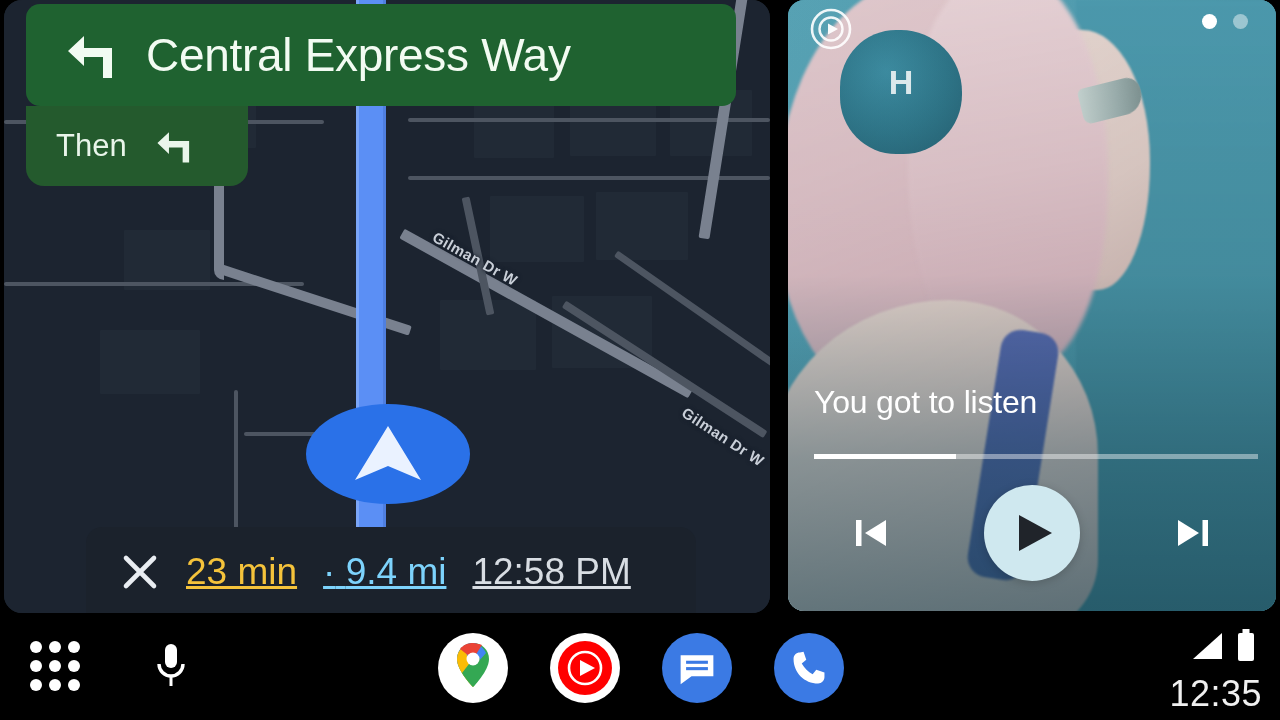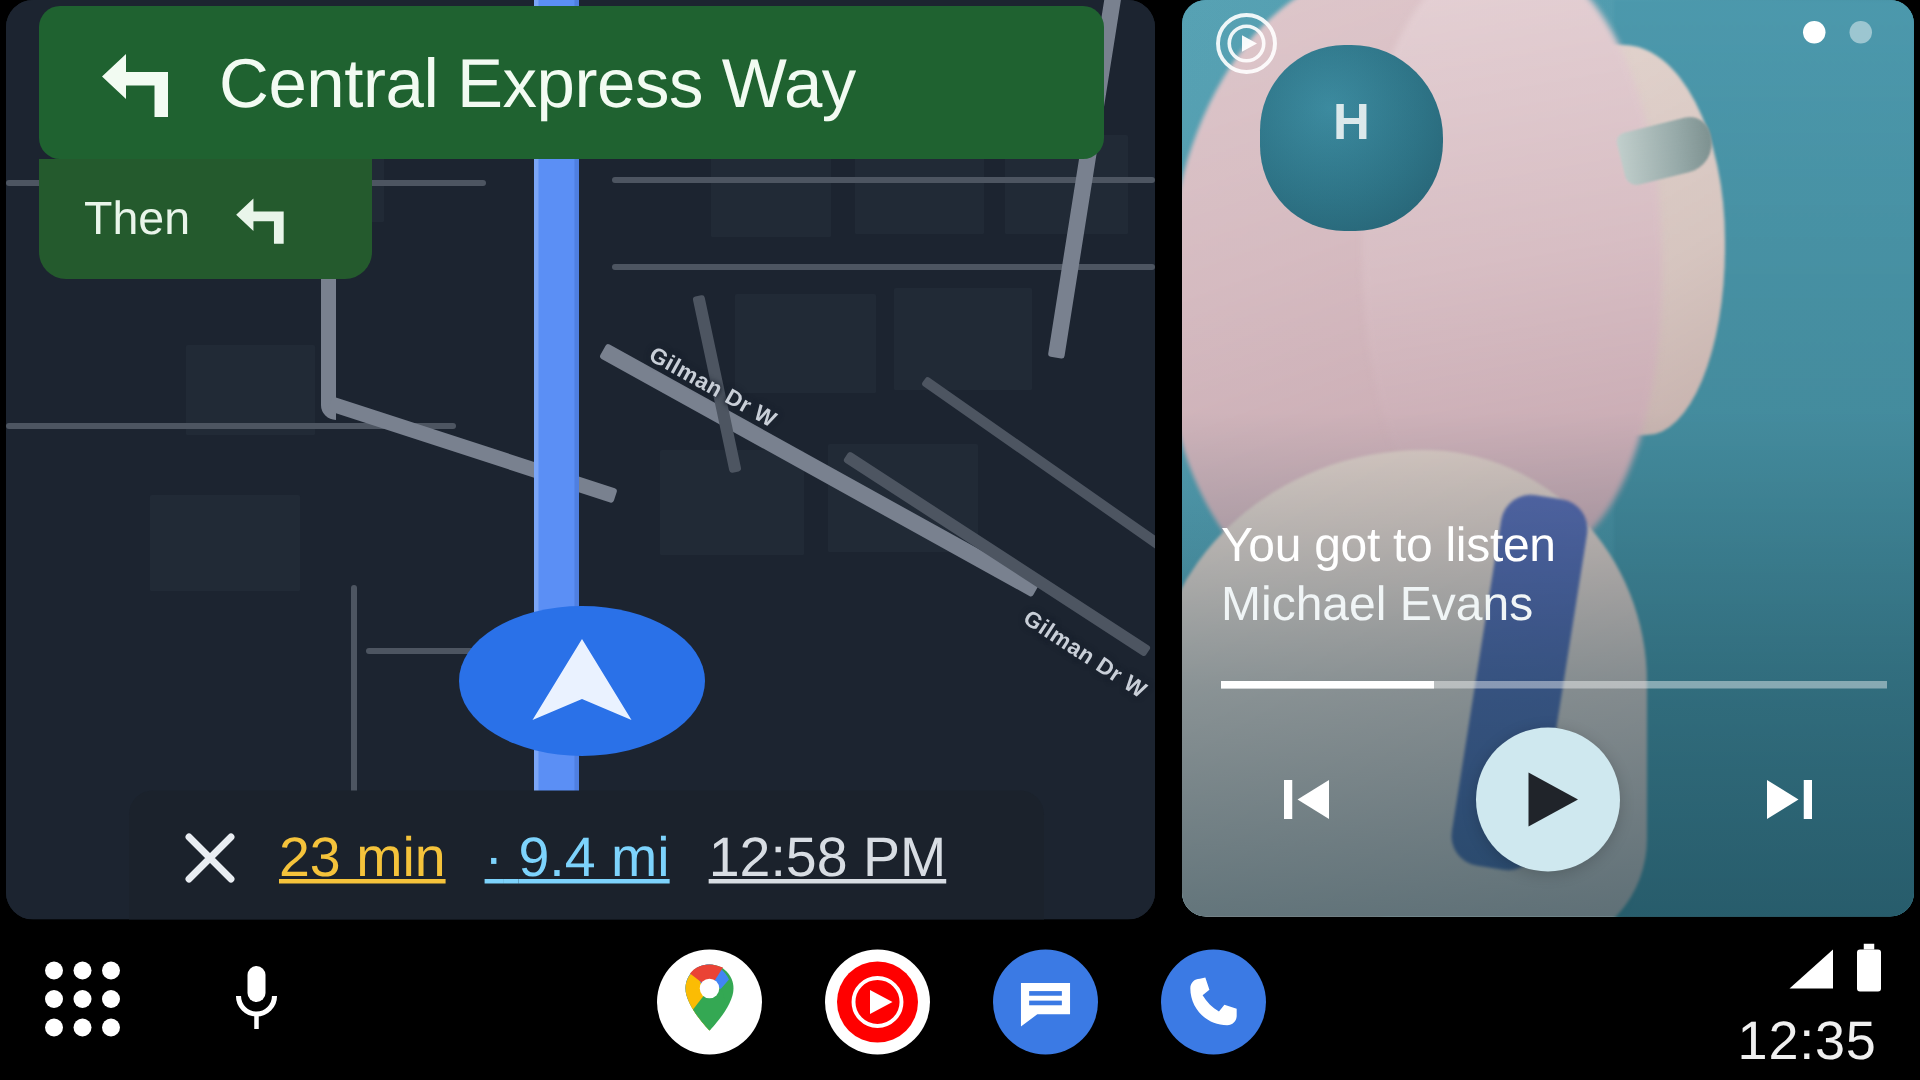--- a/index.html
+++ b/index.html
@@ -192,21 +192,21 @@
   .app-icon { position:absolute; top:20px; width:70px; height:70px; border-radius:50%; cursor:pointer; }
   #app-maps { left:438px; background:#fff; }
   #app-ytm  { left:550px; background:#fff; }
   #app-msgs { left:662px; background:#3b7ae4; display:flex; align-items:center; justify-content:center; }
   #app-phone{ left:774px; background:#3b7ae4; display:flex; align-items:center; justify-content:center; }
   .app-icon svg { display:block; }
 
   #status-area { position:absolute; right:18px; top:16px; width:110px; height:80px; }
   #sig-batt { position:absolute; right:6px; top:0; display:flex; align-items:flex-end; gap:10px; }
   #status-clock {
-    position:absolute; right:11px; top:44px; color:#f0f0f0;
+    position:absolute; right:0; top:44px; color:#f0f0f0;
     font-size:36px; font-weight:300; letter-spacing:.5px; white-space:nowrap;
   }
 </style>
 </head>
 <body>
 
 <div id="screen">
 
   <div id="map-panel">
     <div class="map-canvas">
@@ -303,21 +303,20 @@
       <path d="M18 15.5 L28 21 L18 26.5 Z" fill="#ffffff" opacity="0.95"></path>
     </svg>
 
     <div id="page-dots">
       <span class="pdot active"></span>
       <span class="pdot"></span>
     </div>
 
     <div id="media-meta">
       <div id="track-title">You got to listen</div>
-      <div id="track-artist">Michael Evans</div>
     </div>
 
     <div id="progress-track">
       <div id="progress-fill" style="width: 32%;"></div>
     </div>
 
     <div id="media-controls">
       <div class="mbtn" id="btn-prev">
         <svg viewBox="0 0 46 46">
           <rect x="8" y="10" width="5.5" height="26" fill="#ffffff"></rect>

